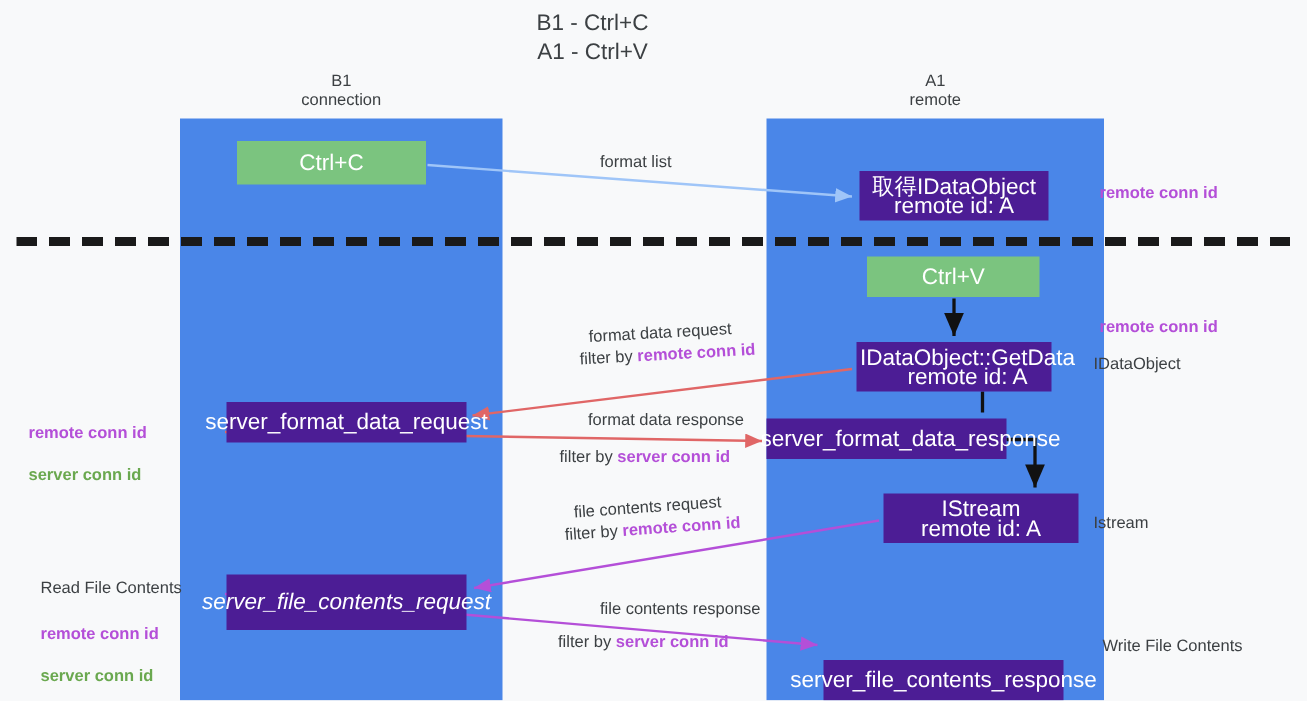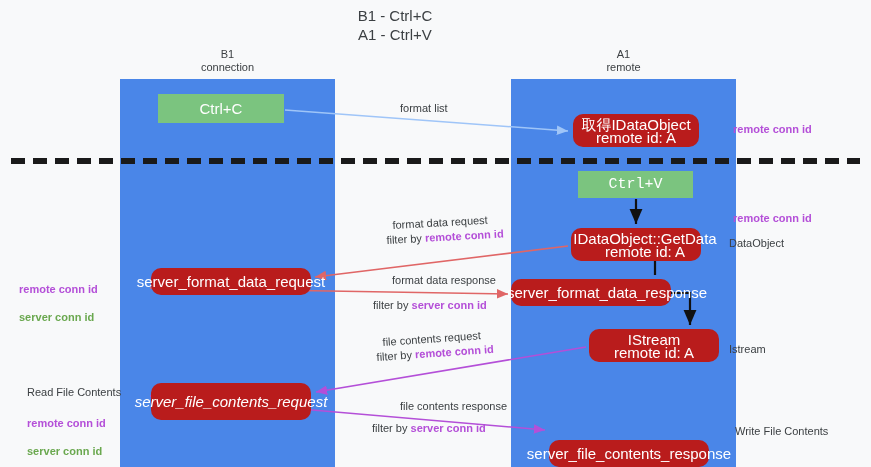--- a/index.html
+++ b/index.html
@@ -53,25 +53,25 @@
     justify-content: center;
     text-align: center;
     color: #ffffff;
     font-size: 15px;
     line-height: 13px;
     box-sizing: border-box;
     white-space: pre-line;
     z-index: 5;
   }
   .node.green { background: #7bc47f; }
-  .node.orange { background: #b91c1c; border-radius: 10px; }
+  .node.orange { background: #4c1d95; }
 
   #node-ctrl-c           { left: 158px; top: 94px;  width: 126px; height: 29px; }
   #node-idataobject      { left: 573px; top: 114px; width: 126px; height: 33px; }
-  #node-ctrl-v           { left: 578px; top: 171px; width: 115px; height: 27px; font-family: Liberation Mono, monospace; }
+  #node-ctrl-v           { left: 578px; top: 171px; width: 115px; height: 27px; }
   #node-getdata          { left: 571px; top: 228px; width: 130px; height: 33px; padding-left: 18px; }
   #node-fmt-request      { left: 151px; top: 268px; width: 160px; height: 27px; }
   #node-fmt-response     { left: 511px; top: 279px; width: 160px; height: 27px; padding-left: 32px; }
   #node-istream          { left: 589px; top: 329px; width: 130px; height: 33px; }
   #node-file-request     { left: 151px; top: 383px; width: 160px; height: 37px; font-style: italic; }
   #node-file-response    { left: 549px; top: 416px; width: 160px; height: 27px; margin-top: 24px; }
 
   
   .side-label {
     position: absolute;
@@ -214,21 +214,21 @@
   <div class="edge-label" id="edge-fmt-res-2"><span>filter by </span><b class="sc">server conn id</b></div>
 
   <div class="edge-label rot" id="edge-file-req-1">file contents request</div>
   <div class="edge-label rot" id="edge-file-req-2"><span>filter by </span><b class="rc">remote conn id</b></div>
 
   <div class="edge-label" id="edge-file-res-1">file contents response</div>
   <div class="edge-label" id="edge-file-res-2"><span>filter by </span><b class="sc">server conn id</b></div>
 
   <div class="side-label c-remote" id="label-right-remote-1">remote conn id</div>
   <div class="side-label c-remote" id="label-right-remote-2">remote conn id</div>
-  <div class="side-label c-dark" id="label-right-dataobject">DataObject</div>
+  <div class="side-label c-dark" id="label-right-dataobject">IDataObject</div>
   <div class="side-label c-dark" id="label-right-istream">Istream</div>
   <div class="side-label c-dark" id="label-right-write">Write File Contents</div>
 
   <div class="side-label" id="label-left-conn-1">
     <div class="c-remote">remote conn id</div>
     <div class="c-server">server conn id</div>
   </div>
   <div class="side-label c-dark" id="label-left-read">Read File Contents</div>
   <div class="side-label" id="label-left-conn-2">
     <div class="c-remote">remote conn id</div>

